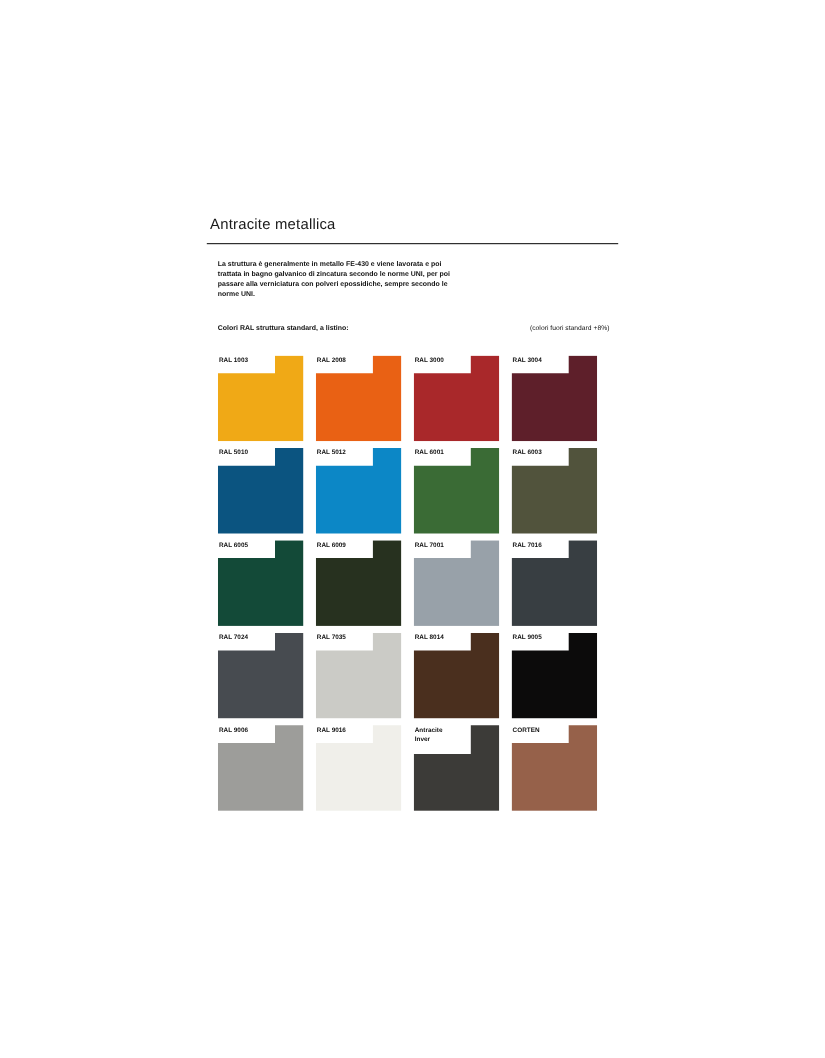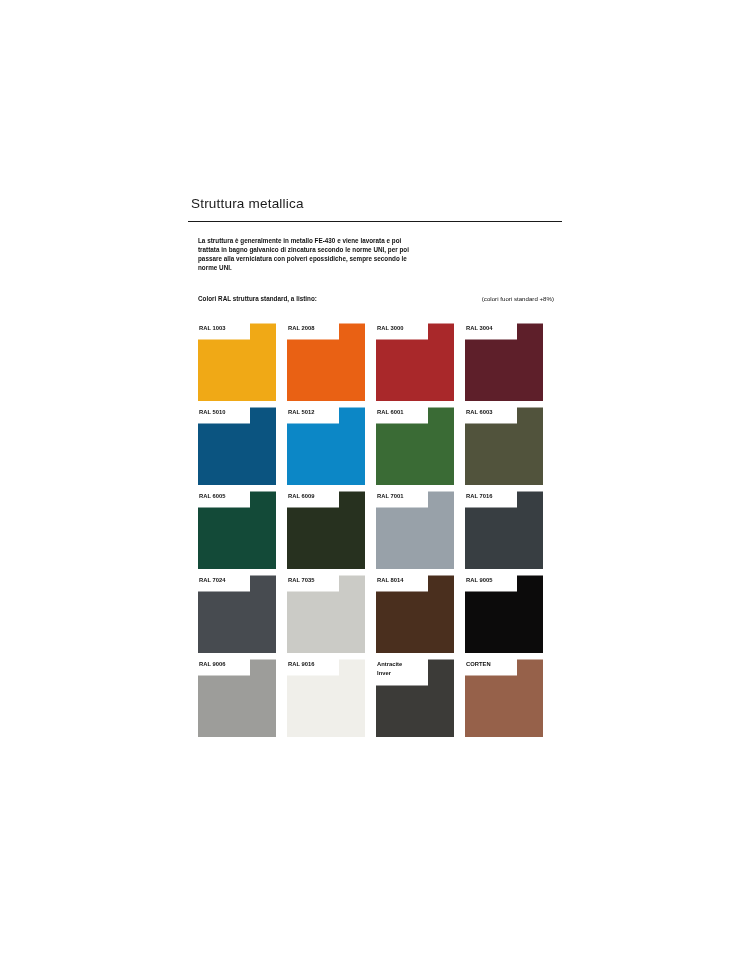--- a/index.html
+++ b/index.html
@@ -119,21 +119,21 @@
     letter-spacing: 0.02px;
     white-space: pre-line;
   }
 </style>
 </head>
 <body>
 
 <div class="page">
   <div class="content">
 
-    <h1 class="section-title">Struttura metallica</h1>
+    <h1 class="section-title">Antracite metallica</h1>
 
     <div class="rule"></div>
 
     <p class="intro">La struttura è generalmente in metallo FE-430 e viene lavorata e poi trattata in bagno galvanico di zincatura secondo le norme UNI, per poi passare alla verniciatura con polveri epossidiche, sempre secondo le norme UNI.</p>
 
     <div class="subtitle-row">
       <span class="subtitle-left">Colori RAL struttura standard, a listino:</span>
       <span class="subtitle-right">(colori fuori standard +8%)</span>
     </div>
 

